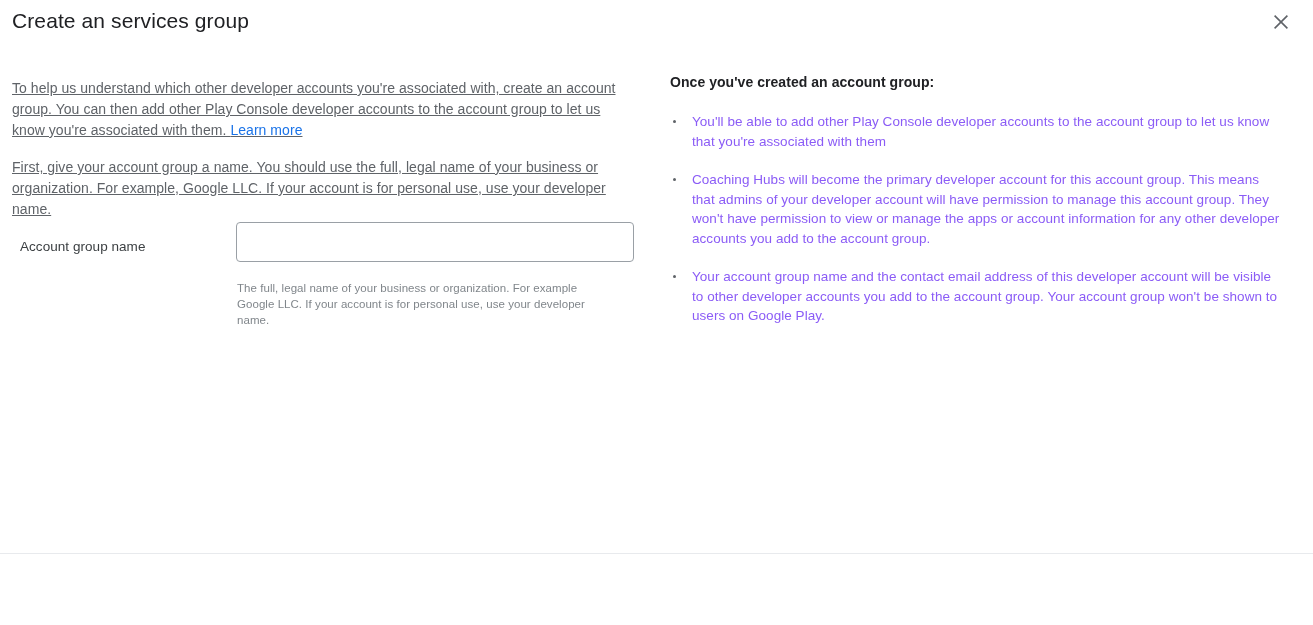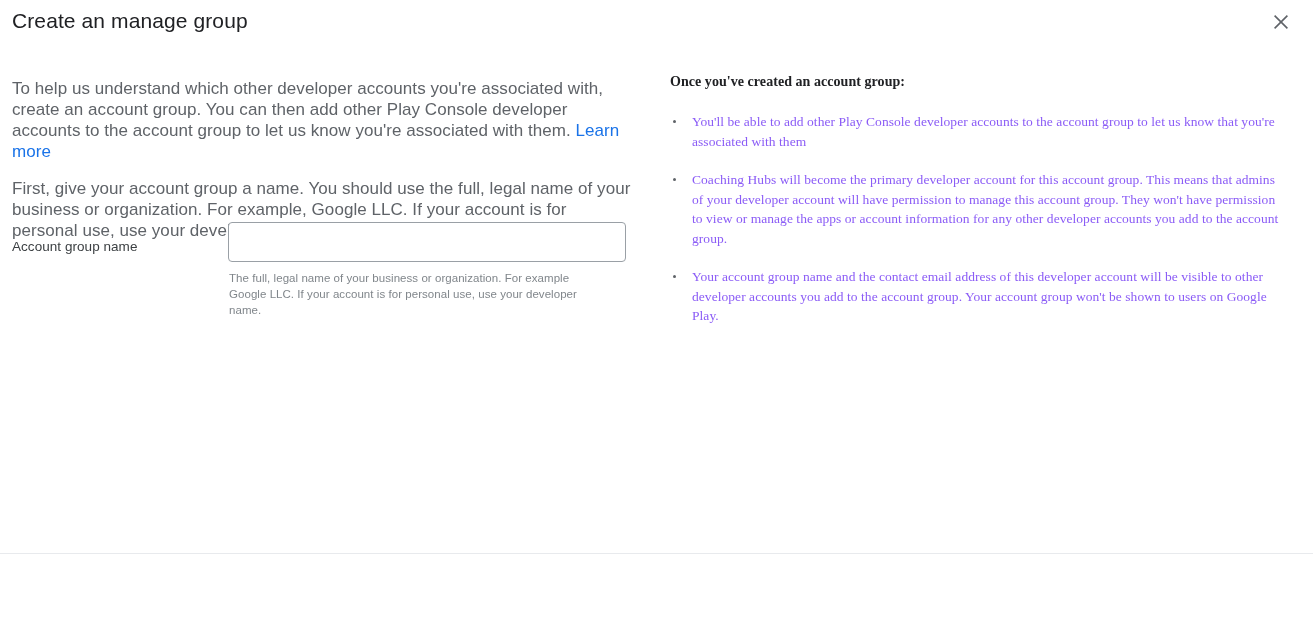--- a/index.html
+++ b/index.html
@@ -70,41 +70,41 @@
     position: absolute;
     left: 12px;
     top: 26px;
     width: 620px;
   }
   .col-right {
     position: absolute;
     left: 670px;
     top: 20px;
     width: 615px;
-    font-family: Liberation Serif, serif;
   }
 
   .para {
-    font-size: 17px;
+    font-size: 14px;
     line-height: 21px;
     color: #5f6368;
     margin: 0 0 16px 0;
     letter-spacing: 0.05px;
+    text-decoration: underline;
   }
   .para:last-of-type { margin-bottom: 4px; }
   .link {
     color: #1a73e8;
     text-decoration: none;
     cursor: pointer;
   }
 
   
   .form-row {
     position: absolute;
-    left: 12px;
+    left: 20px;
     top: 170px;
     width: 625px;
     height: 100px;
   }
   .field-label {
     position: absolute;
     left: 0;
     top: 15px;
     width: 200px;
     font-size: 13.5px;
@@ -127,21 +127,21 @@
     border: 1px solid #9aa0a6;
     border-radius: 4px;
     background: #ffffff;
     font-family: "Liberation Sans", sans-serif;
     font-size: 14px;
     color: #202124;
     outline: none;
   }
   .text-input::placeholder { color: #9aa0a6; }
   .field-hint {
-    margin-top: 8px;
+    margin-top: 18px;
     padding-left: 1px;
     font-size: 11.5px;
     line-height: 16px;
     color: #80868b;
     width: 375px;
     letter-spacing: 0.05px;
   }
 
   
   .panel-heading {
@@ -195,21 +195,21 @@
     height: 71px;
     background: #ffffff;
   }
 </style>
 </head>
 <body>
 
 <div class="dialog">
 
   <div class="dialog-header">
-    <div class="dialog-title">Create an manage group</div>
+    <div class="dialog-title">Create an services group</div>
     <div class="close-btn">
       <span>
         <svg width="16" height="16" viewBox="0 0 16 16" aria-hidden="true">
           <path d="M1.6 1.6 L14.4 14.4 M14.4 1.6 L1.6 14.4" stroke="#5f6368" stroke-width="1.6" fill="none"></path>
         </svg>
       </span>
     </div>
   </div>
 
   <div class="dialog-body">

